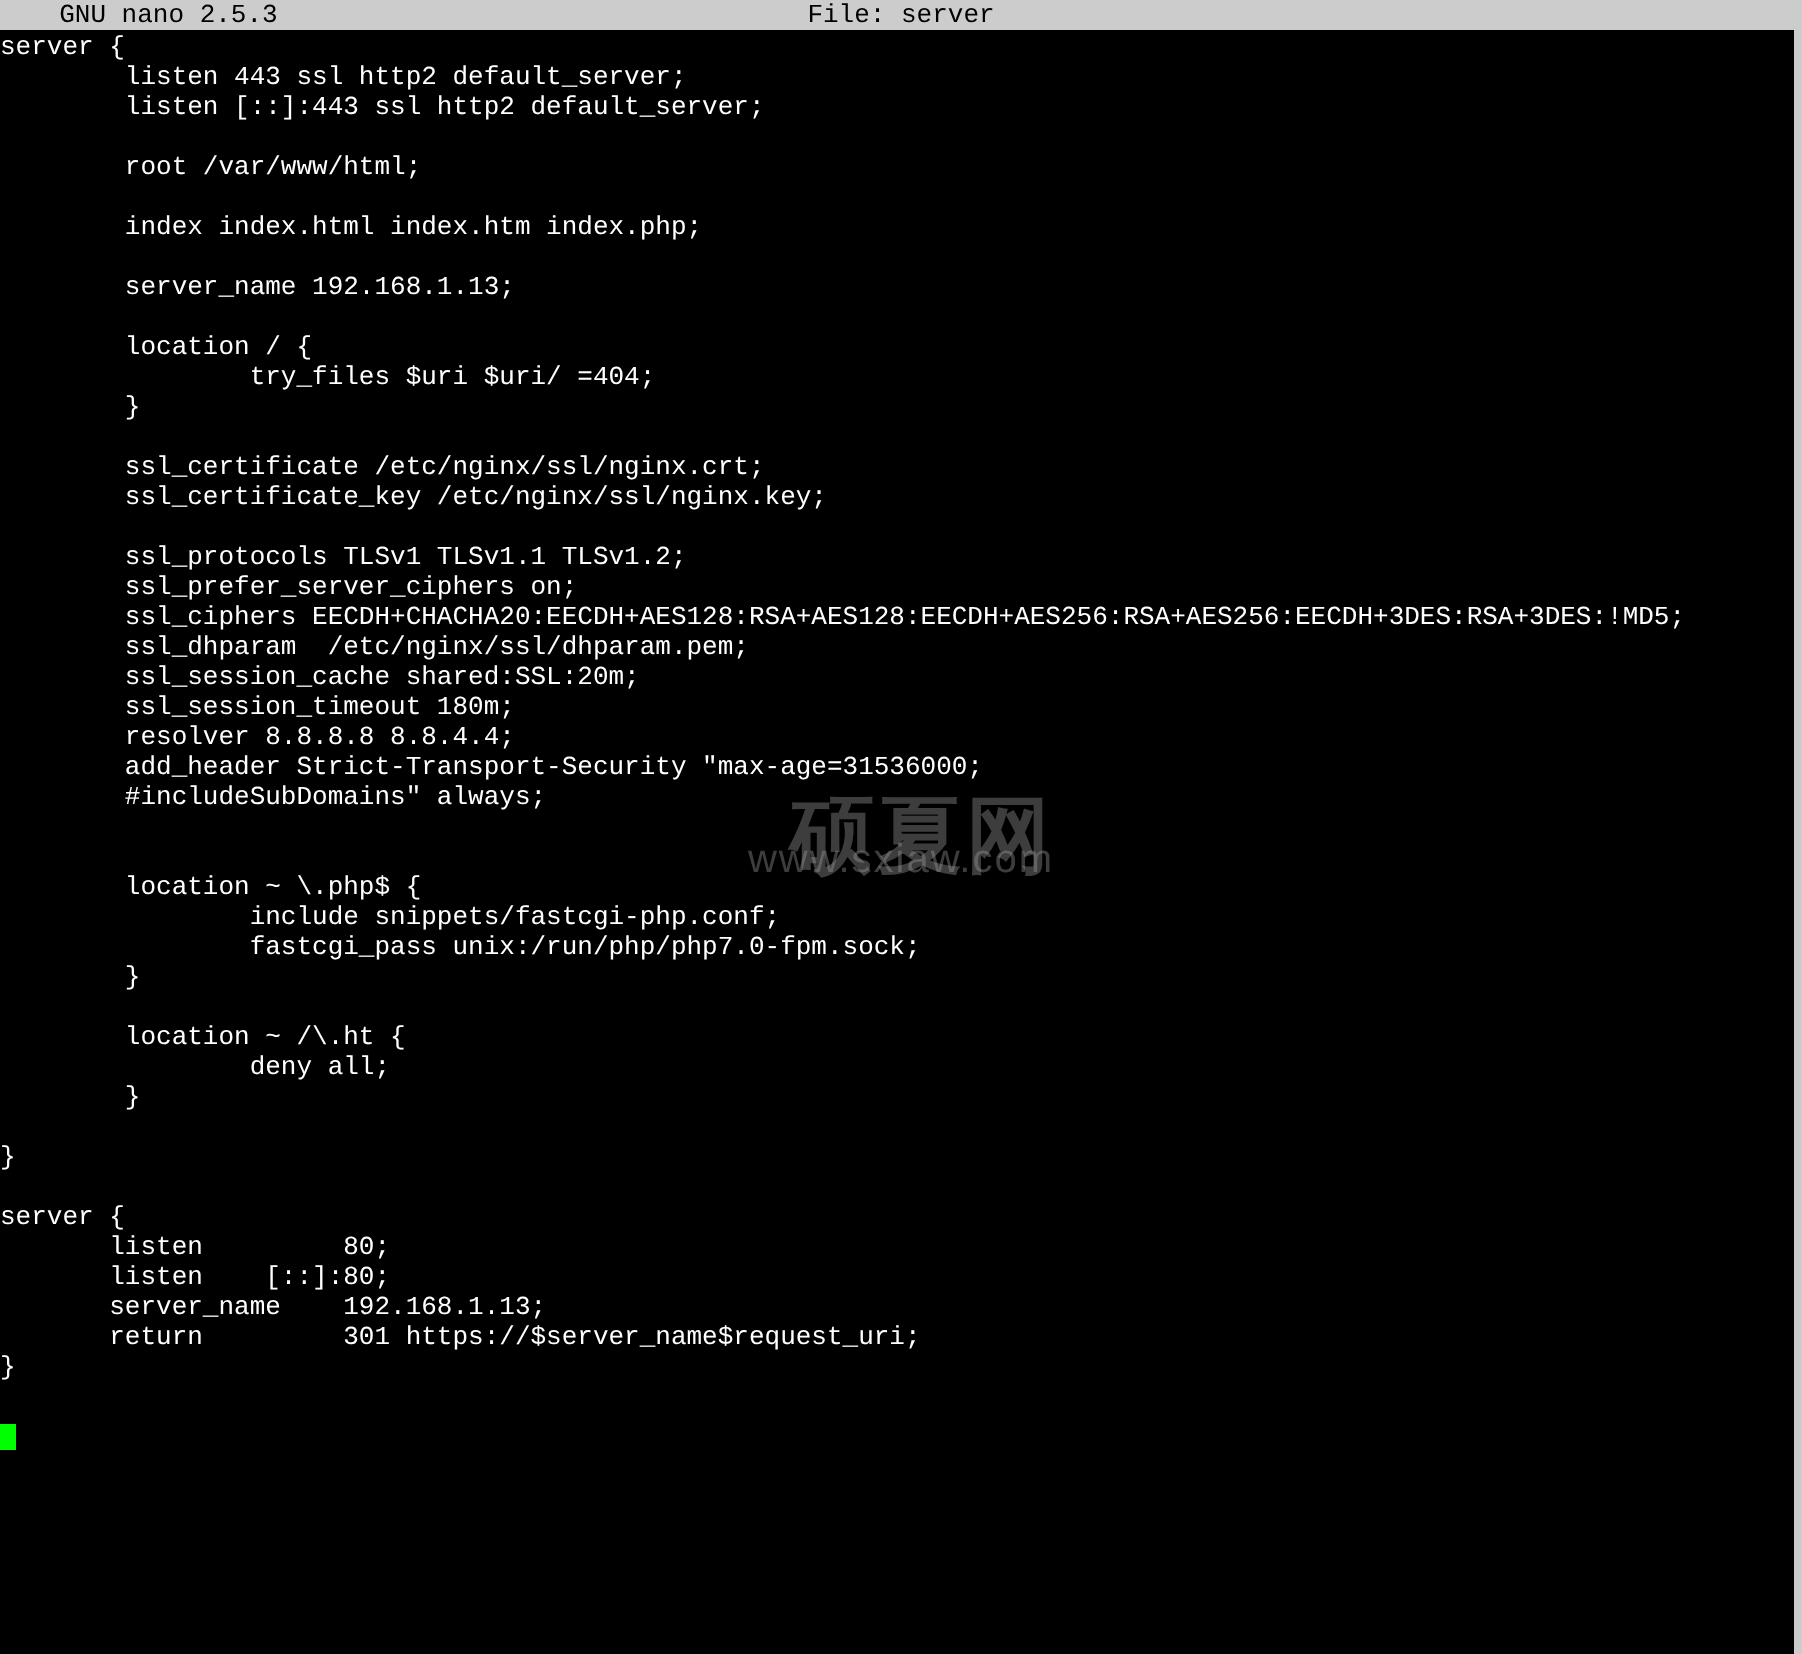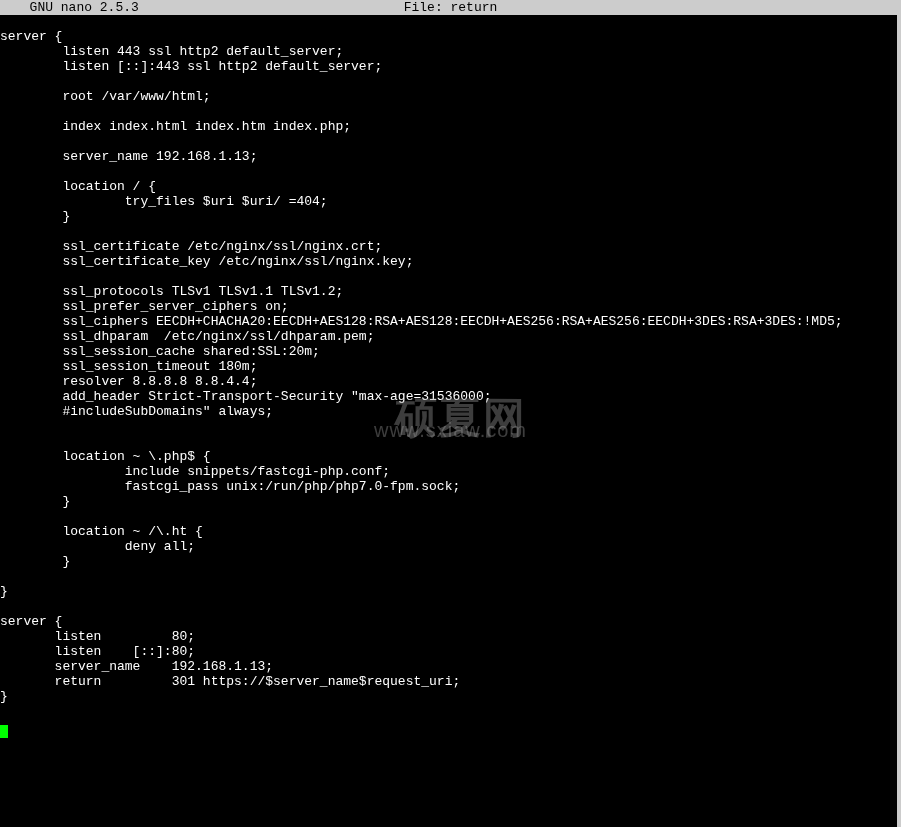--- a/index.html
+++ b/index.html
@@ -27,21 +27,21 @@
     .titlebar-center {
       position: absolute;
       left: 0;
       width: 100%;
       text-align: center;
       pointer-events: none;
     }
     .content {
       color: #ffffff;
       white-space: pre;
-      padding-top: 14px;
+      padding-top: 1px;
     }
     .content .line { height: 15px; }
     .cursor {
       display: inline-block;
       width: 8px;
       height: 13px;
       background: #00ff00;
       vertical-align: -8px;
     }
     .watermark {
@@ -69,21 +69,21 @@
       right: 0; top: 0;
       width: 4px; height: 100%;
       background: #cccccc;
     }
   </style>
 </head>
 <body>
 
 <div class="titlebar">
   <span class="titlebar-left">  GNU nano 2.5.3</span>
-  <span class="titlebar-center">File: return</span>
+  <span class="titlebar-center">File: server</span>
 </div>
 
 <div class="content" id="editor-content"><div class="line">server {</div><div class="line">        listen 443 ssl http2 default_server;</div><div class="line">        listen [::]:443 ssl http2 default_server;</div><div class="line">&nbsp;</div><div class="line">        root /var/www/html;</div><div class="line">&nbsp;</div><div class="line">        index index.html index.htm index.php;</div><div class="line">&nbsp;</div><div class="line">        server_name 192.168.1.13;</div><div class="line">&nbsp;</div><div class="line">        location / {</div><div class="line">                try_files $uri $uri/ =404;</div><div class="line">        }</div><div class="line">&nbsp;</div><div class="line">        ssl_certificate /etc/nginx/ssl/nginx.crt;</div><div class="line">        ssl_certificate_key /etc/nginx/ssl/nginx.key;</div><div class="line">&nbsp;</div><div class="line">        ssl_protocols TLSv1 TLSv1.1 TLSv1.2;</div><div class="line">        ssl_prefer_server_ciphers on;</div><div class="line">        ssl_ciphers EECDH+CHACHA20:EECDH+AES128:RSA+AES128:EECDH+AES256:RSA+AES256:EECDH+3DES:RSA+3DES:!MD5;</div><div class="line">        ssl_dhparam  /etc/nginx/ssl/dhparam.pem;</div><div class="line">        ssl_session_cache shared:SSL:20m;</div><div class="line">        ssl_session_timeout 180m;</div><div class="line">        resolver 8.8.8.8 8.8.4.4;</div><div class="line">        add_header Strict-Transport-Security "max-age=31536000;</div><div class="line">        #includeSubDomains" always;</div><div class="line">&nbsp;</div><div class="line">&nbsp;</div><div class="line">        location ~ \.php$ {</div><div class="line">                include snippets/fastcgi-php.conf;</div><div class="line">                fastcgi_pass unix:/run/php/php7.0-fpm.sock;</div><div class="line">        }</div><div class="line">&nbsp;</div><div class="line">        location ~ /\.ht {</div><div class="line">                deny all;</div><div class="line">        }</div><div class="line">&nbsp;</div><div class="line">}</div><div class="line">&nbsp;</div><div class="line">server {</div><div class="line">       listen         80;</div><div class="line">       listen    [::]:80;</div><div class="line">       server_name    192.168.1.13;</div><div class="line">       return         301 https://$server_name$request_uri;</div><div class="line">}</div><div class="line">&nbsp;</div><div class="line"><span class="cursor"></span></div></div>
 
 <div class="watermark">
   <div class="big">硕夏网</div>
   <div class="small">www.sxiaw.com</div>
 </div>
 
 <div class="right-border"></div>

